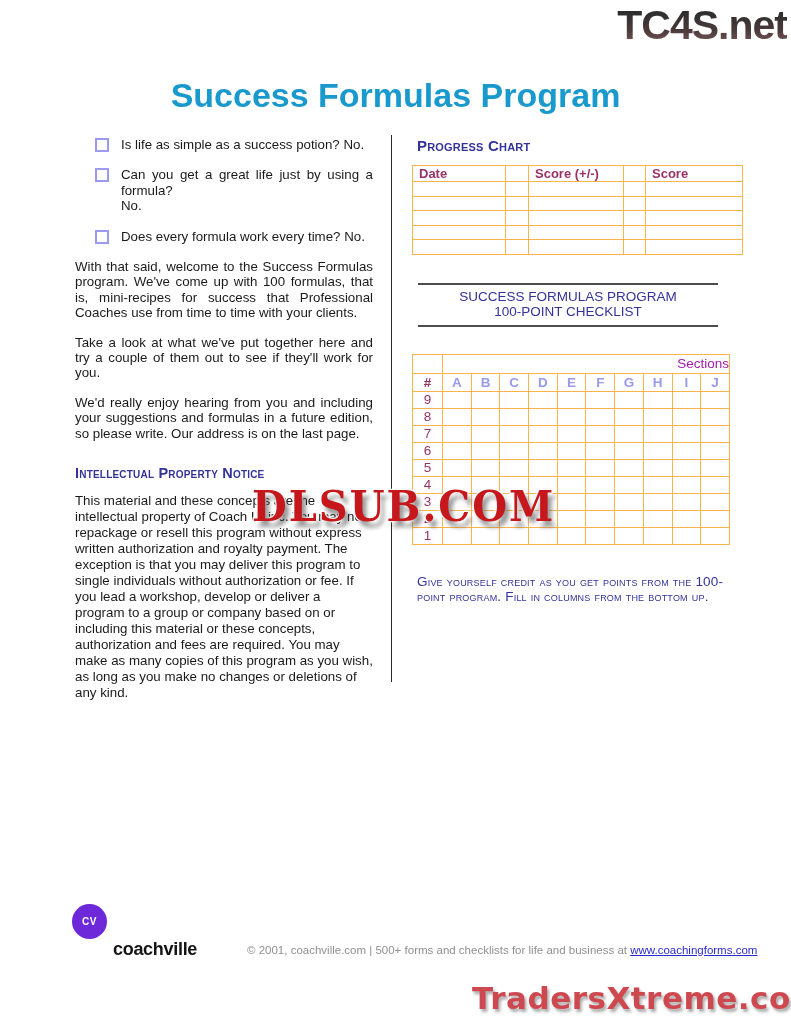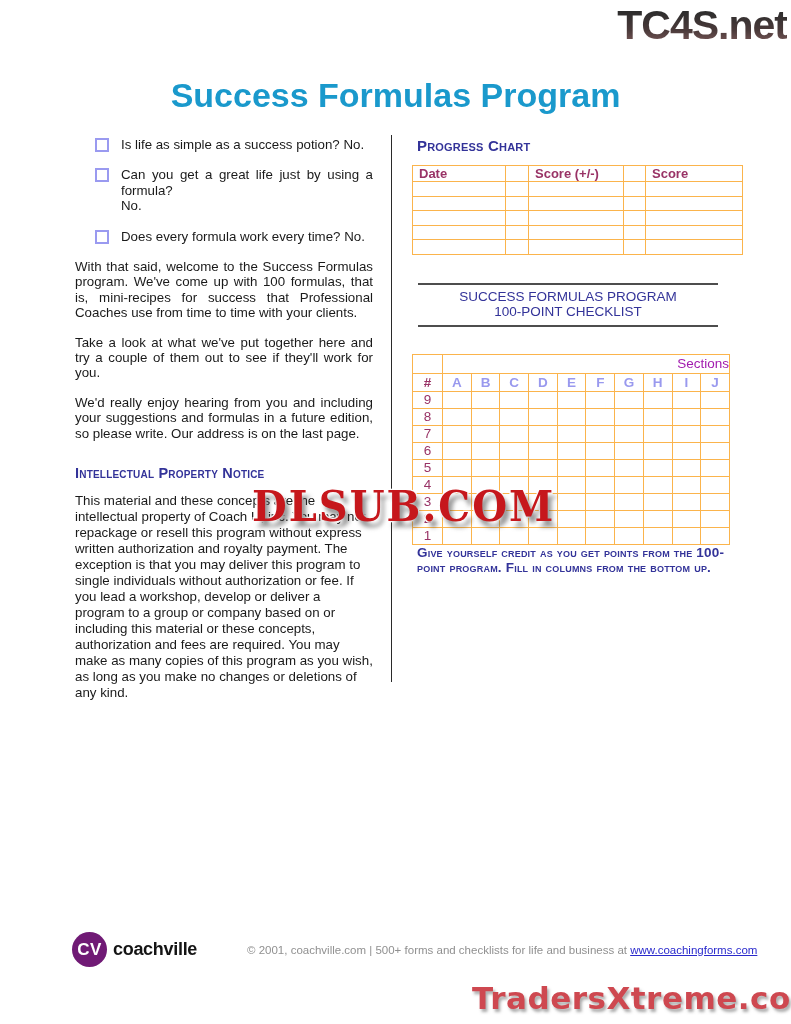--- a/index.html
+++ b/index.html
@@ -86,30 +86,30 @@
 
   .grid { width:317px; margin-top:27px; }
   .grid th, .grid td { border:1.5px solid #fbb44c; padding:0; font-size:13.5px; }
   .grid .sections-h { color:#a21caf; font-weight:normal; text-align:right; height:18px; }
   .grid .corner-e { height:18px; }
   .grid .hash { color:#993366; font-weight:bold; text-align:center; height:17px; }
   .grid .letter { color:#9999ee; font-weight:bold; text-align:center; height:17px; }
   .grid .rownum { color:#993366; font-weight:normal; text-align:center; height:16px; }
 
   .note {
-    margin-left:5px; width:318px;
-    font-variant:small-caps; font-weight:bold; color:#333399;
+    margin-top:29px; margin-left:5px; width:318px;
+    font-variant:small-caps; font-weight:normal; color:#333399;
     font-size:13.5px; line-height:15.5px; letter-spacing:0.2px;
   }
 
   
   .f-logo {
-    position:absolute; left:72px; top:932px; width:35px; height:35px;
-    border-radius:50%; background:#701a75; color:#ffffff;
-    font-weight:bold; font-size:17px; display:flex; align-items:center;
+    position:absolute; left:72px; top:904px; width:35px; height:35px;
+    border-radius:50%; background:#6d28d9; color:#ffffff;
+    font-weight:bold; font-size:10px; display:flex; align-items:center;
     justify-content:center; letter-spacing:0.5px;
   }
   .f-name {
     position:absolute; left:113px; top:939px; font-size:18px; font-weight:bold;
     color:#141414; letter-spacing:-0.3px;
   }
   .f-copy { position:absolute; left:247px; top:944px; font-size:11.5px; color:#909090; }
   .f-link { color:#2a2acc; text-decoration:underline; cursor:pointer; }
 </style>
 </head>

